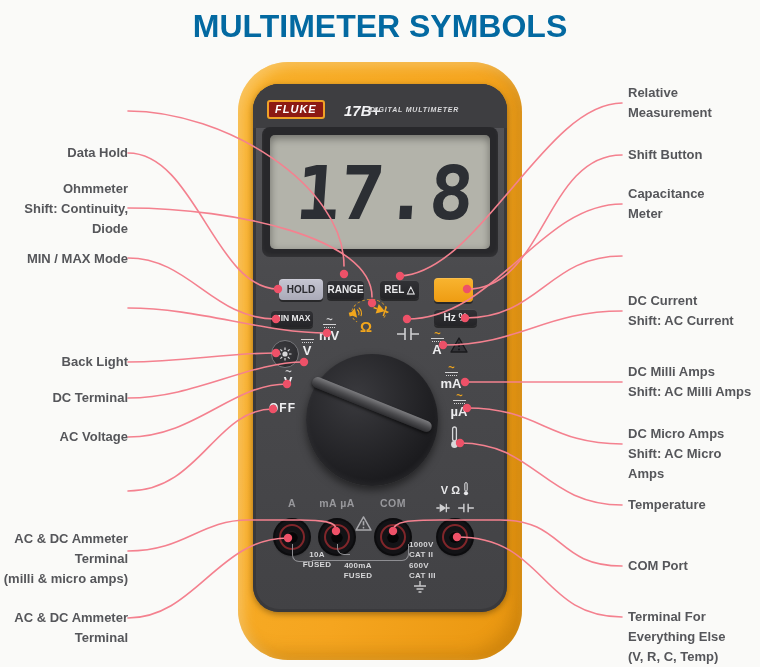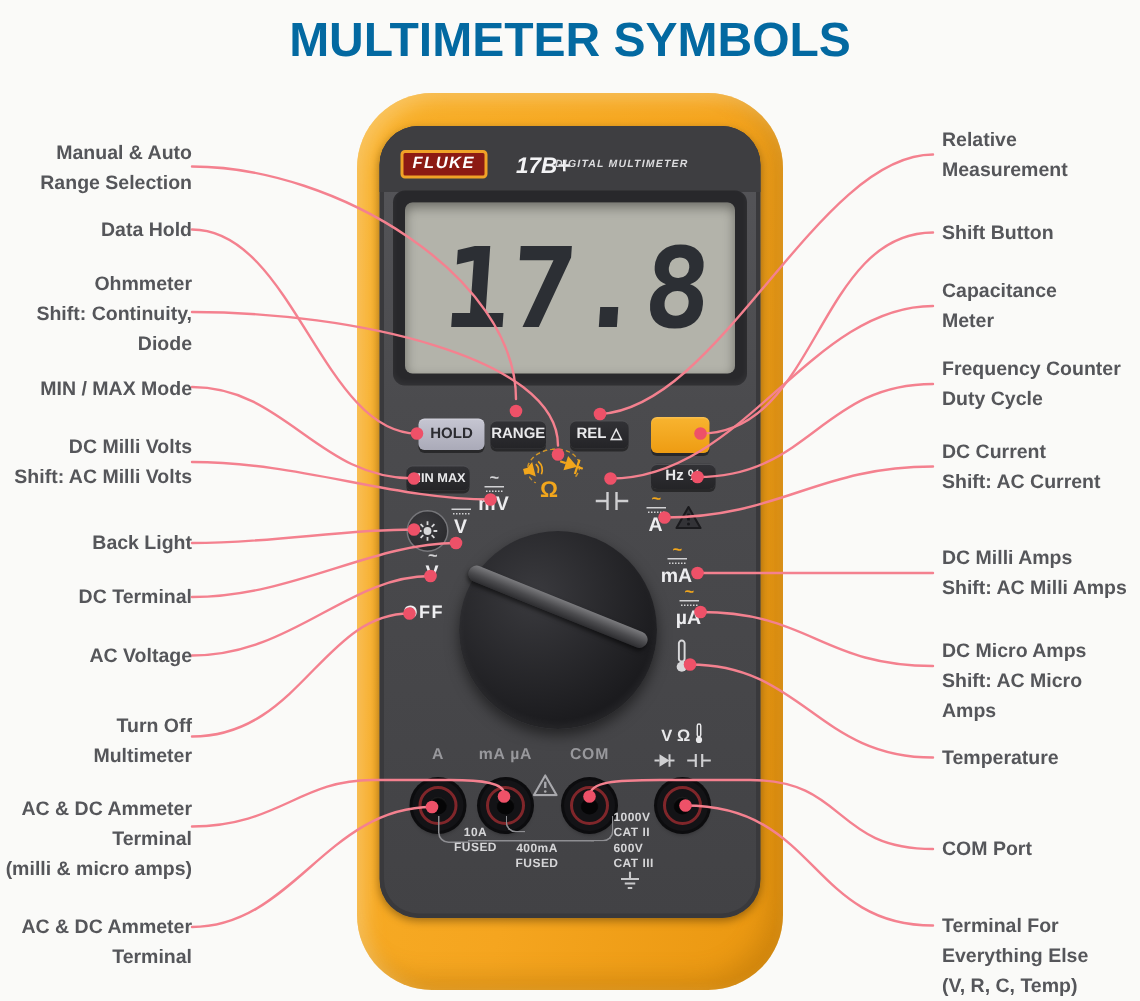--- a/index.html
+++ b/index.html
@@ -271,47 +271,39 @@
       <circle cx="465" cy="318" r="4.2"></circle>
       <circle cx="443" cy="345" r="4.2"></circle>
       <circle cx="465" cy="382" r="4.2"></circle>
       <circle cx="467" cy="408" r="4.2"></circle>
       <circle cx="460" cy="443" r="4.2"></circle>
       <circle cx="393" cy="531" r="4.2"></circle>
       <circle cx="457" cy="537" r="4.2"></circle>
     </g>
   </svg>
 
-  <div class="lbl lbl-left" style="top:92px;">Manual &amp; Auto
-Range Selection</div>
   <div class="lbl lbl-left" style="top:143px;">Data Hold</div>
   <div class="lbl lbl-left" style="top:179px;margin-left:20px;">Ohmmeter
 Shift: Continuity,
 Diode</div>
   <div class="lbl lbl-left" style="top:249px;">MIN / MAX Mode</div>
-  <div class="lbl lbl-left" style="top:288px;">DC Milli Volts
-Shift: AC Milli Volts</div>
   <div class="lbl lbl-left" style="top:352px;">Back Light</div>
   <div class="lbl lbl-left" style="top:388px;">DC Terminal</div>
   <div class="lbl lbl-left" style="top:427px;">AC Voltage</div>
-  <div class="lbl lbl-left" style="top:474px;">Turn Off
-Multimeter</div>
   <div class="lbl lbl-left" style="top:529px;">AC &amp; DC Ammeter
 Terminal
 (milli &amp; micro amps)</div>
   <div class="lbl lbl-left" style="top:608px;">AC &amp; DC Ammeter
 Terminal</div>
 
   <div class="lbl lbl-right" style="top:83px;">Relative
 Measurement</div>
   <div class="lbl lbl-right" style="top:145px;">Shift Button</div>
   <div class="lbl lbl-right" style="top:184px;">Capacitance
 Meter</div>
-  <div class="lbl lbl-right" style="top:236px;">Frequency Counter
-Duty Cycle</div>
   <div class="lbl lbl-right" style="top:291px;">DC Current
 Shift: AC Current</div>
   <div class="lbl lbl-right" style="top:424px;">DC Micro Amps
 Shift: AC Micro Amps</div>
   <div class="lbl lbl-right" style="top:362px;">DC Milli Amps
 Shift: AC Milli Amps</div>
   <div class="lbl lbl-right" style="top:495px;">Temperature</div>
   <div class="lbl lbl-right" style="top:556px;">COM Port</div>
   <div class="lbl lbl-right" style="top:607px;">Terminal For
 Everything Else

